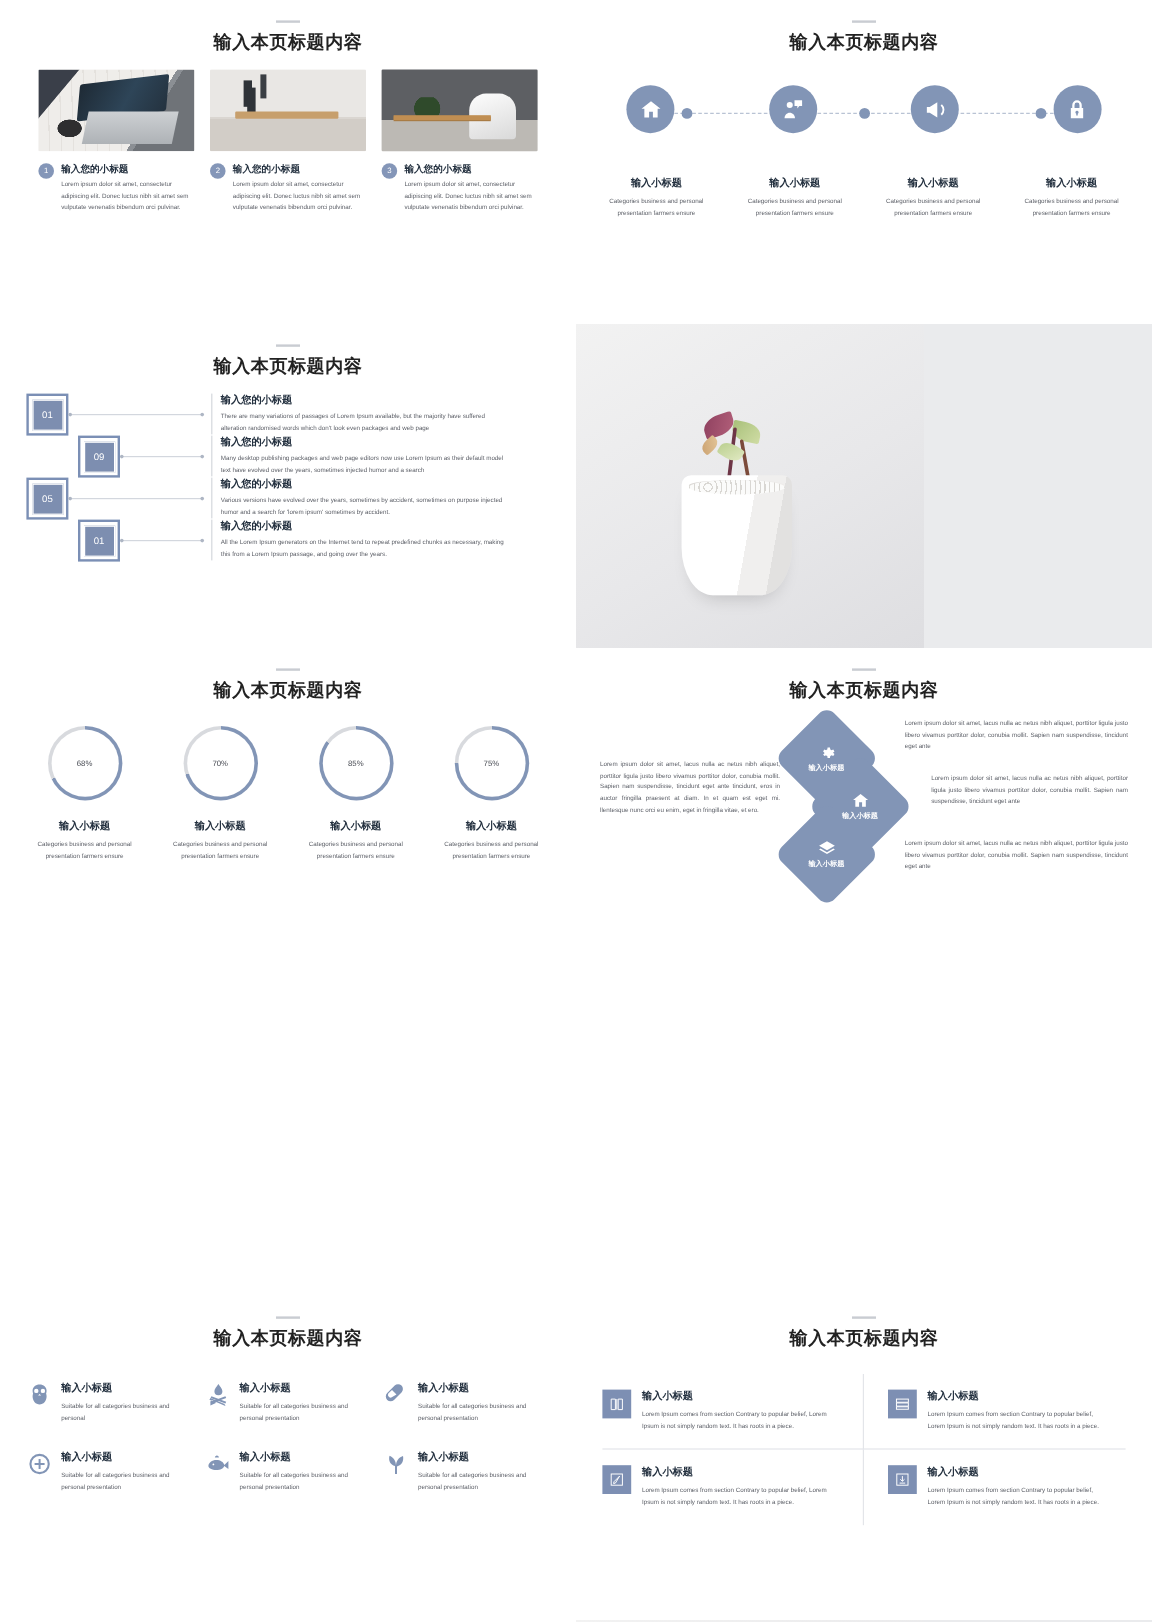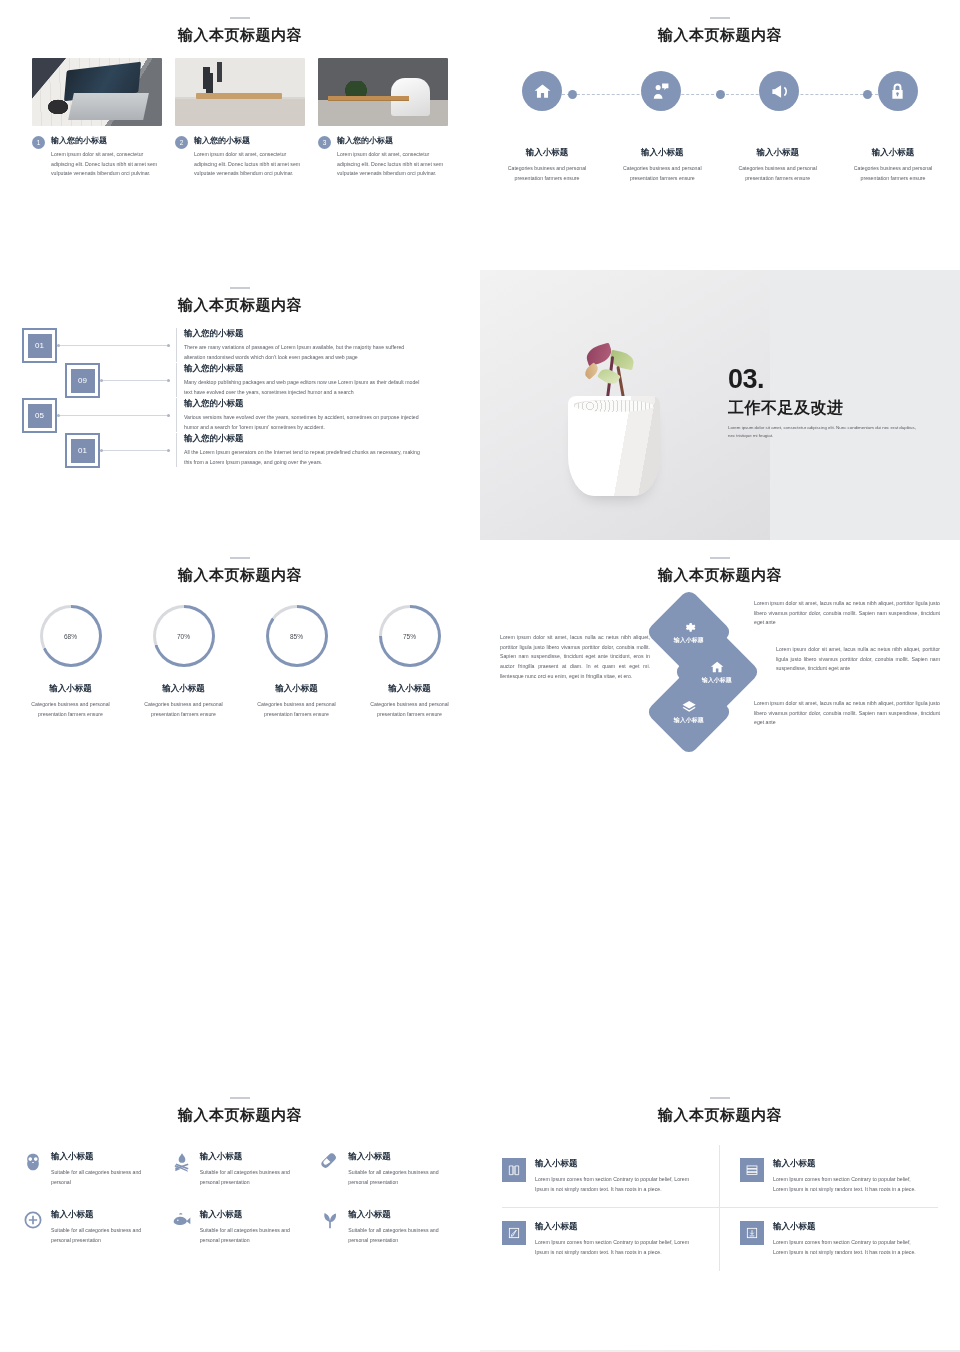--- a/index.html
+++ b/index.html
@@ -336,25 +336,20 @@
     <div class="pot-photo">
       <div class="leafA"></div>
       <div class="leafB"></div>
       <div class="stem1"></div>
       <div class="stem2"></div>
       <div class="leafC"></div>
       <div class="leafD"></div>
       <div class="pot"></div>
       <div class="gravel"></div>
     </div>
-    <div class="div-txt">
-      <div class="div-num">03.</div>
-      <div class="div-cn">工作不足及改进</div>
-      <div class="div-sub">Lorem ipsum dolor sit amet, consectetur adipiscing elit. Nunc condimentum dui nec erat dapibus, nec tristique mi feugiat.</div>
-    </div>
   </div>
 
   <div class="slide" style="left:0;top:540px;">
     <div class="ttl-wrap">
       <div class="ttl-dash"></div>
       <div class="ttl">输入本页标题内容</div>
     </div>
     <div class="s5-row">
       <div class="s5-col">
         <div class="donut" id="d0" style="background: conic-gradient(rgb(130, 149, 182) 0deg, rgb(130, 149, 182) 244.8deg, rgb(216, 218, 222) 244.8deg, rgb(216, 218, 222) 360deg);">

